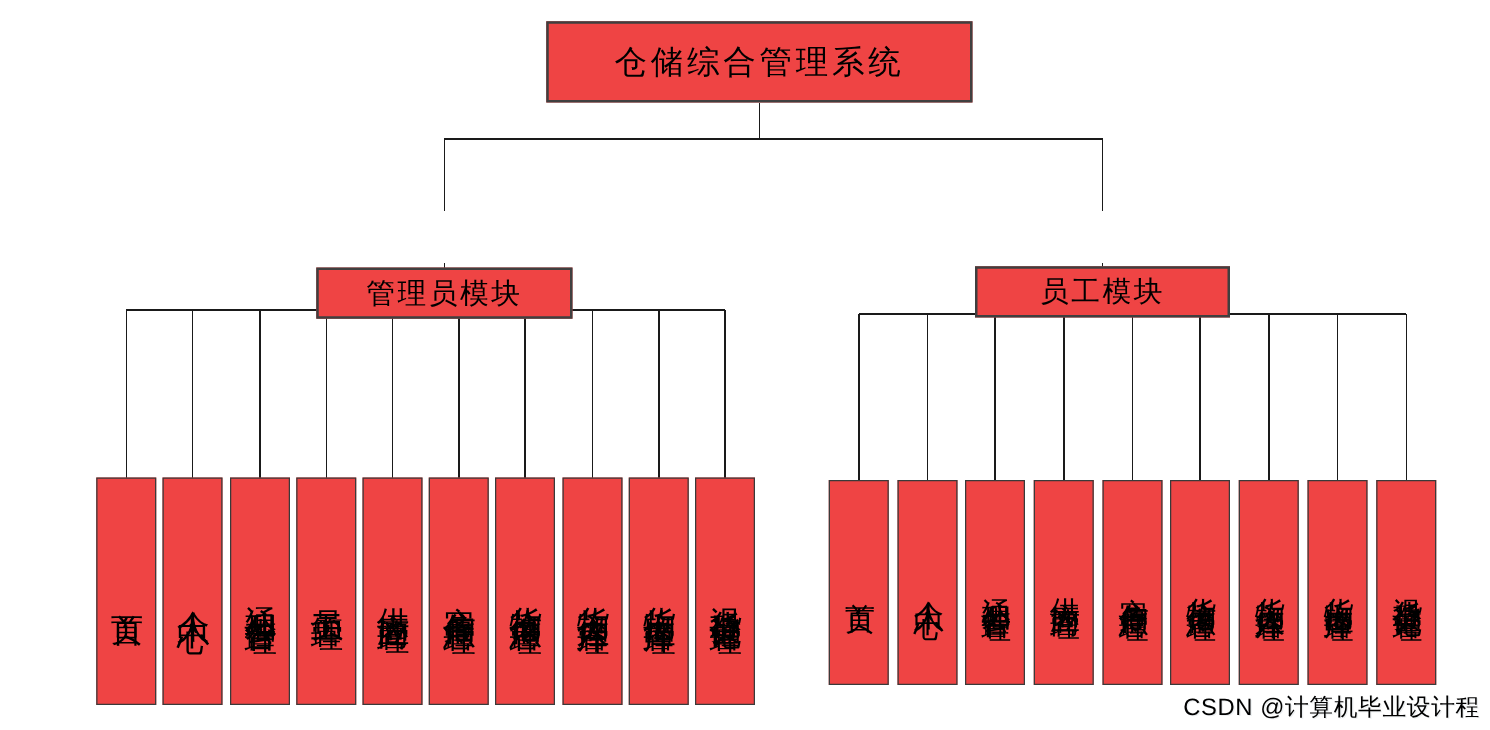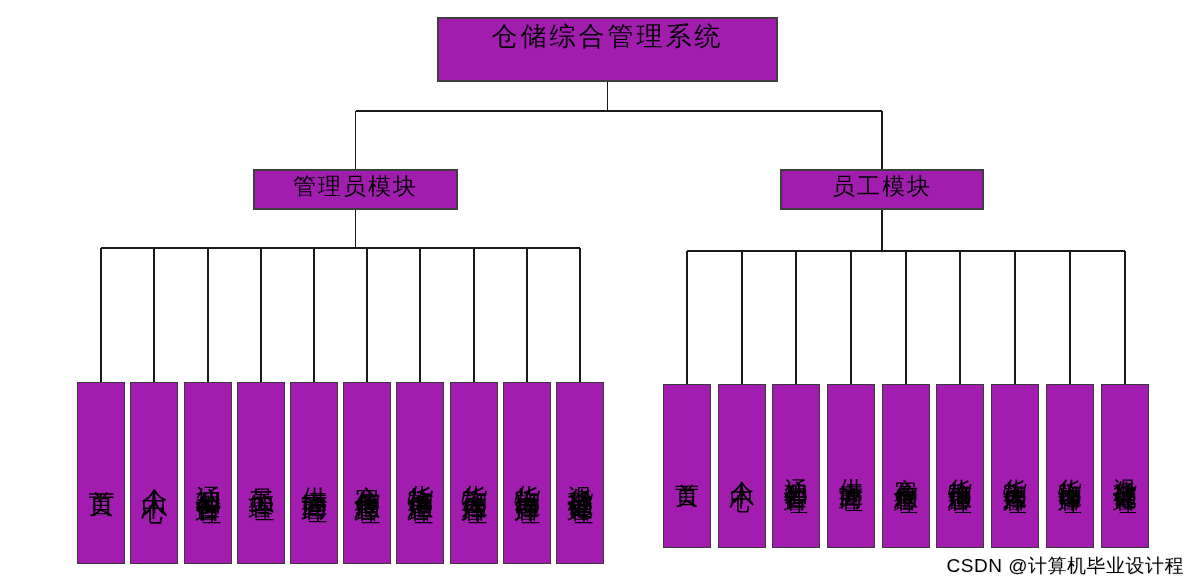--- a/index.html
+++ b/index.html
@@ -8,35 +8,35 @@
     width:1192px;height:584px;
     background:#ffffff;
     font-family:"Liberation Serif","DejaVu Serif",serif;
     color:#000;
     overflow:hidden;
   }
   .connectors{position:absolute;left:0;top:0;width:1192px;height:584px;}
   .nodebox{
     position:absolute;
     box-sizing:border-box;
-    background:#a21caf;
+    background:#ef4444;
     border:2px solid #3f3f3f;
-    display:flex;justify-content:center;
+    display:flex;align-items:center;justify-content:center;
     text-align:center;
   }
   .root{
     left:437px;top:17px;width:341px;height:65px;
     font-size:26px;letter-spacing:3px;
   }
   .branch{
     top:169px;height:41px;
     font-size:23px;letter-spacing:2px;
   }
-  .branch.admin{left:253px;width:205px;}
-  .branch.staff{left:780px;width:204px;}
+  .branch.admin{left:253px;width:205px;margin-top:45px;}
+  .branch.staff{left:780px;width:204px;margin-top:44px;}
   .leaf{
     border-width:1.5px;border-color:#3a3a3a;
     width:48px;
   }
   .leaf.l{top:382px;height:182px;}
   .leaf.r{top:384px;height:164px;}
   .leaf span{
     writing-mode:vertical-lr;
     text-orientation:upright;
     font-size:26px;

